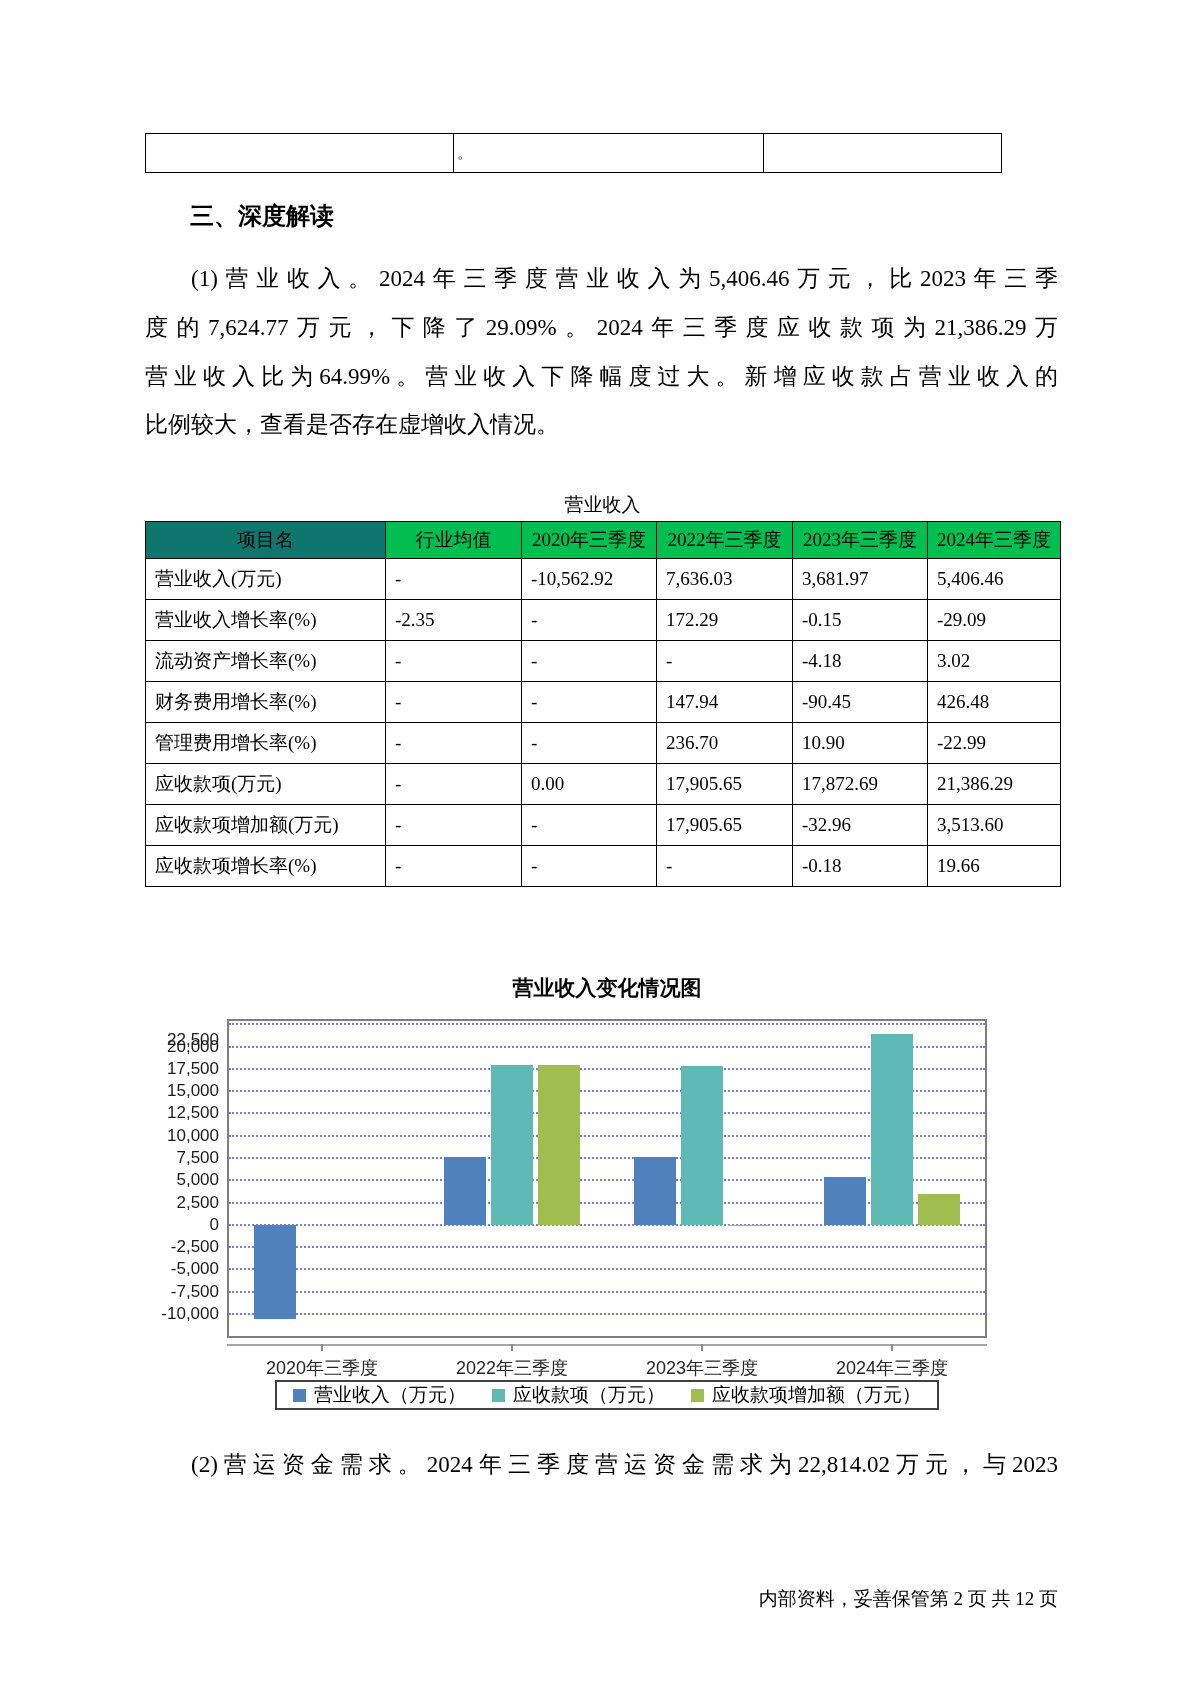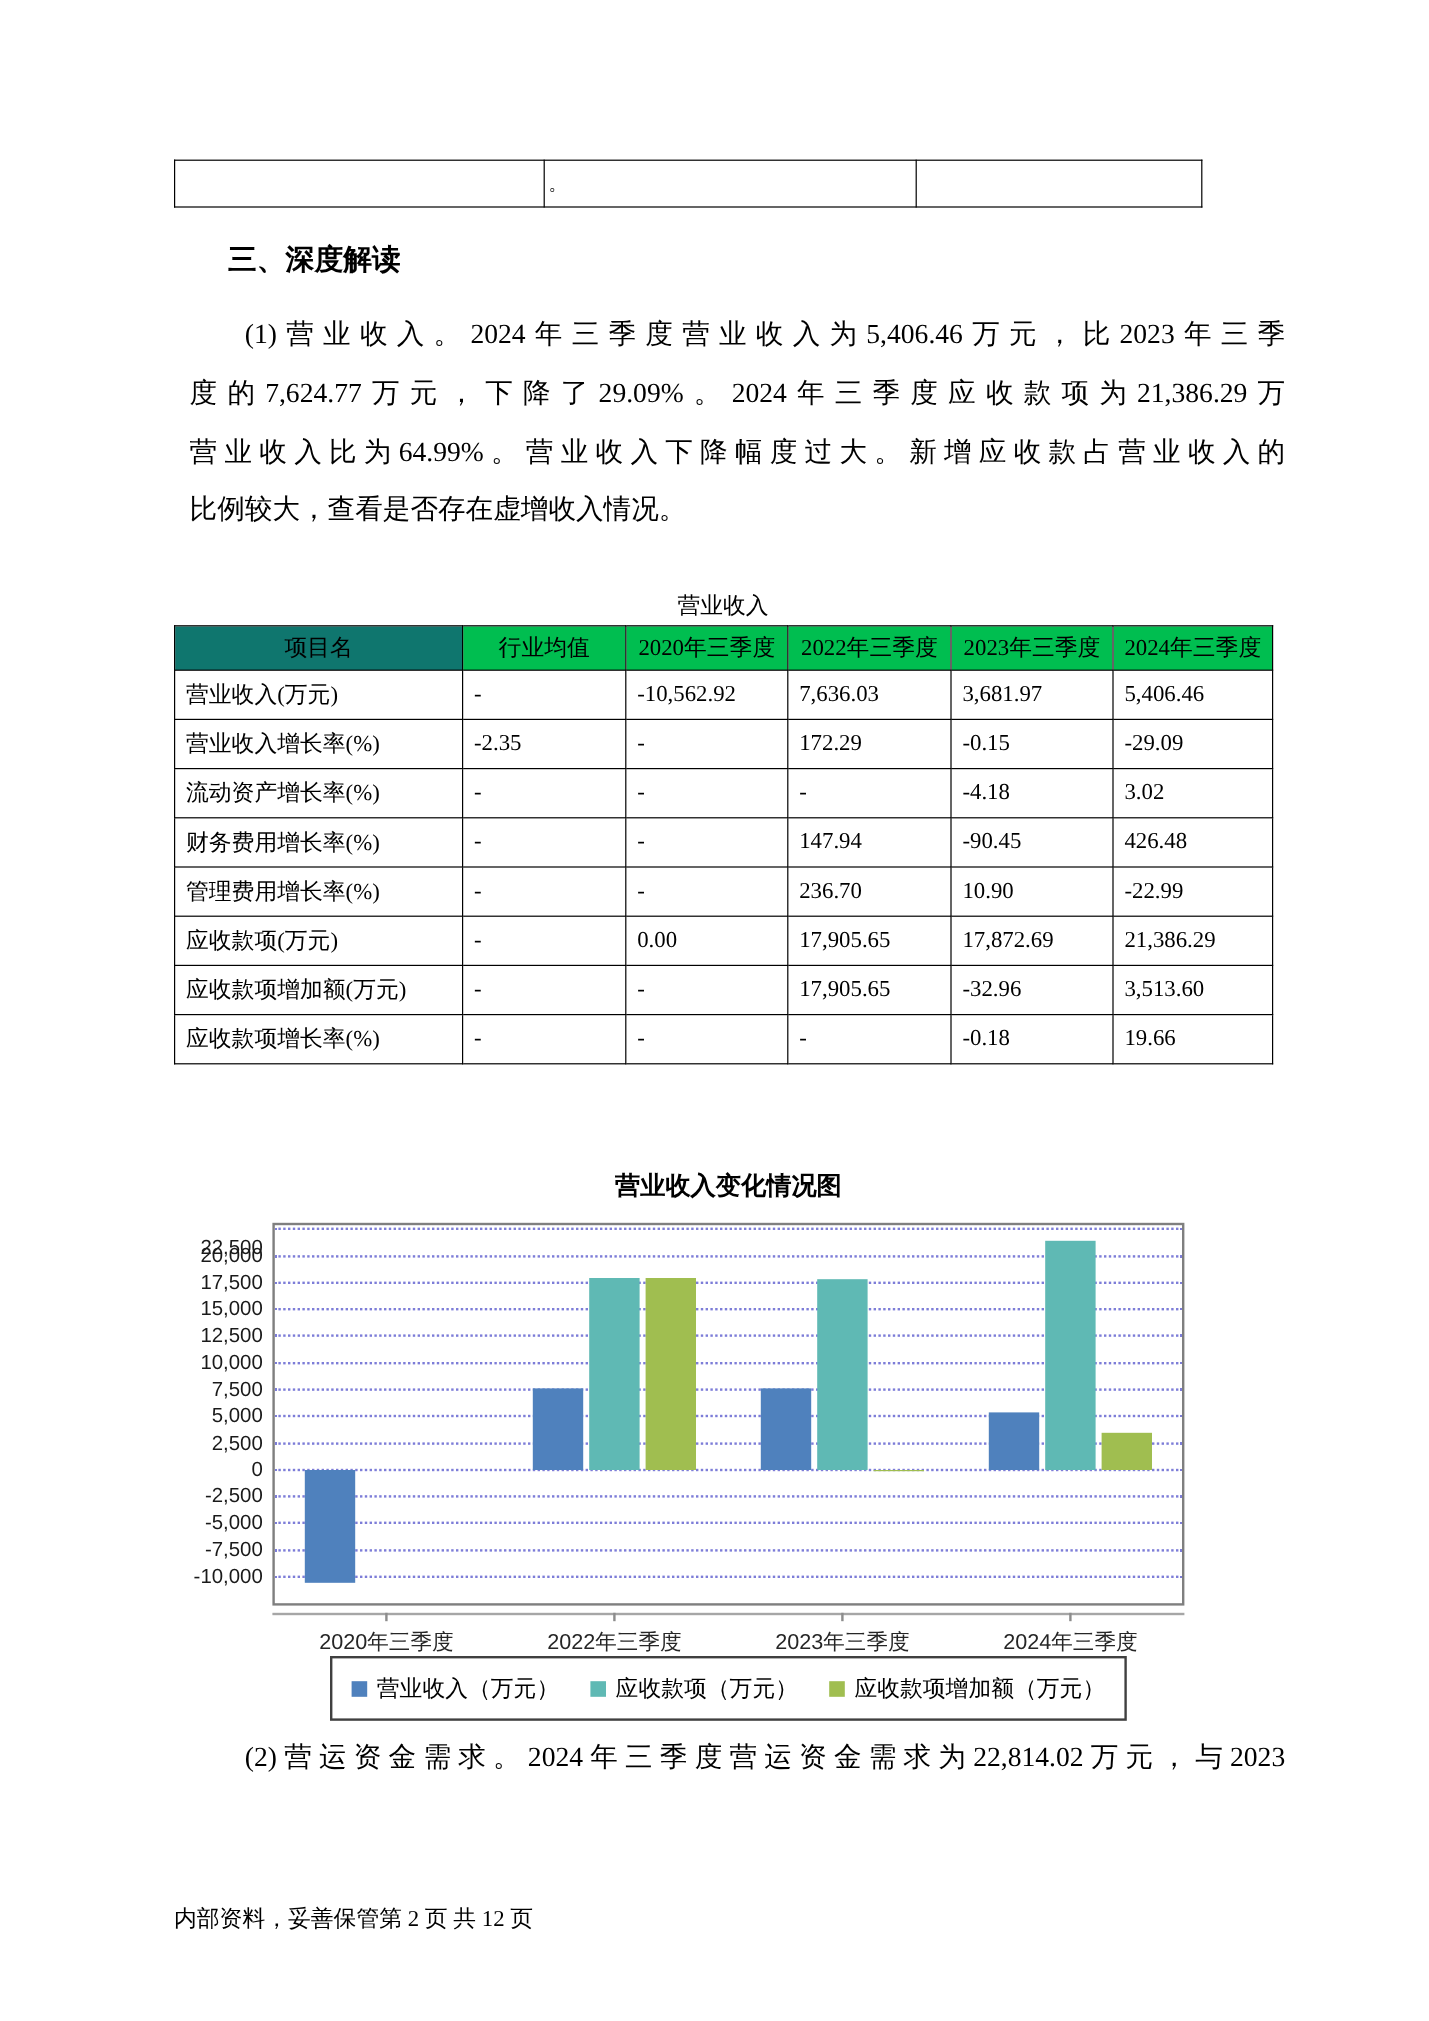--- a/index.html
+++ b/index.html
@@ -9,21 +9,21 @@
   }
   
   .frag-table{position:absolute;left:145px;top:133px;width:844px;border-collapse:collapse;table-layout:fixed;}
   .frag-table td{border:1px solid #000;height:38px;font-size:15px;vertical-align:middle;padding:0 0 0 3px;}
   
   .sec-heading{
     position:absolute;left:190px;top:200px;margin:0;
     font-family:"Liberation Sans","DejaVu Sans",sans-serif;font-weight:bold;font-size:24px;color:#000;
   }
   
-  .para{position:absolute;left:158px;width:913px;font-size:23px;line-height:48.8px;text-align:justify;}
+  .para{position:absolute;left:145px;width:913px;font-size:23px;line-height:48.8px;text-align:justify;}
   .para .pline{min-height:48.8px;}
   .para .pline.first{text-indent:46px;}
   .para .pline.jfill{text-align:justify;text-align-last:justify;}
   #para-revenue{top:255px;}
   #para-working{top:1441px;text-indent:46px;text-align-last:justify;}
   
   .tbl-title{position:absolute;left:145px;top:492px;width:915px;text-align:center;font-size:19px;}
   .data-table{position:absolute;left:145px;top:521px;width:915px;border-collapse:collapse;table-layout:fixed;}
   .data-table th,.data-table td{border:1px solid #000;font-size:19px;font-weight:normal;overflow:hidden;}
   .data-table th{height:36px;text-align:center;padding:0 2px;}
@@ -42,25 +42,25 @@
     font-family:"Liberation Sans","DejaVu Sans",sans-serif;font-weight:bold;font-size:21px;color:#000;
   }
   .plot-frame{position:absolute;left:227px;top:1019px;width:760px;height:319px;border:2px solid #7f7f7f;background:#fff;box-sizing:border-box;}
   .gridline{position:absolute;height:0;border-top:2px dotted #7d7dd8;}
   .ytick{position:absolute;width:100px;text-align:right;font-family:"Liberation Sans","DejaVu Sans",sans-serif;font-size:17px;color:#1a1a1a;}
   .bar{position:absolute;}
   .xaxis{position:absolute;height:0;border-top:2px solid #a6a6a6;}
   .xaxis-tick{position:absolute;width:2px;height:7px;background:#8c8c8c;}
   .xlabel{position:absolute;text-align:center;font-family:"Liberation Sans","DejaVu Sans",sans-serif;font-size:18px;color:#262626;}
   .legend-row{position:absolute;left:227px;top:1380px;width:760px;display:flex;justify-content:center;}
-  .legend-box{display:inline-flex;align-items:center;gap:26px;border:2px solid #404040;background:#fff;padding:12px 16px;}
+  .legend-box{display:inline-flex;align-items:center;gap:26px;border:2px solid #404040;background:#fff;padding:0 16px;}
   .legend-item{display:flex;align-items:center;gap:8px;font-family:"Liberation Sans","DejaVu Sans",sans-serif;font-size:19px;color:#000;}
   .legend-swatch{width:13px;height:13px;display:inline-block;}
   
-  .footer{position:absolute;left:145px;top:1586px;width:913px;display:flex;justify-content:flex-start;font-size:19px;}
+  .footer{position:absolute;left:145px;top:1586px;width:913px;display:flex;justify-content:flex-end;font-size:19px;}
 </style>
 </head>
 <body>
 
 <div class="page">
 
   <table class="frag-table">
     <tbody>
         <tr>
       <td style="width:304px"></td>

